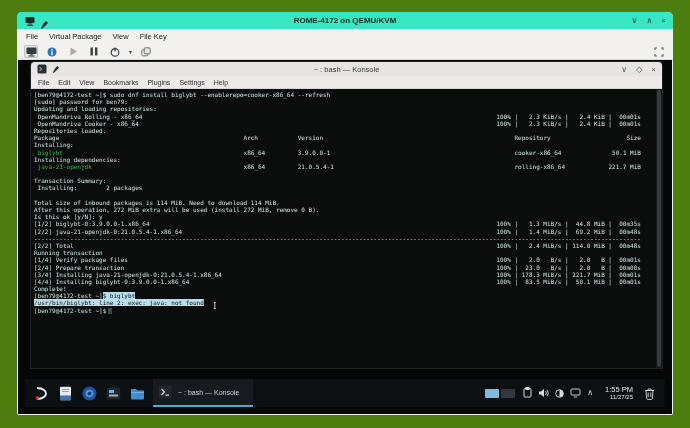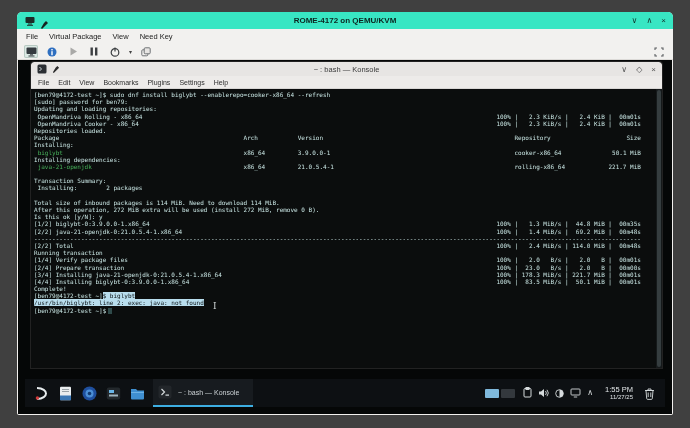--- a/index.html
+++ b/index.html
@@ -1,17 +1,17 @@
 <!DOCTYPE html>
 <html style="--t-bg: #0b0d0d; --t-fg: #c9e6e4; --t-green: #46b05a; --t-selbg: #b8dded; --t-selfg: #0d1519; --accent: #3daee2; --vm-titlebar: #38e6c3;"><head>
 <meta charset="utf-8">
 <style>
   html,body{margin:0;padding:0;background:#000;}
   *{box-sizing:border-box;}
-  .stage{position:relative;width:690px;height:428px;background:#404040;overflow:hidden;
+  .stage{position:relative;width:690px;height:428px;background:#4d7c0f;overflow:hidden;
          font-family:"Liberation Sans",sans-serif;}
   
   .vm-window{position:absolute;left:17px;top:12px;width:656px;height:403px;
              background:#f2f1ef;border-radius:5px 5px 2px 2px;}
   .vm-titlebar{position:relative;height:17px;background:var(--vm-titlebar,#38e6c3);
                border-radius:5px 5px 0 0;display:flex;align-items:center;padding:0 7px;gap:5px;}
   .vm-title{position:absolute;left:0;right:0;text-align:center;font-size:8px;font-weight:bold;color:#0c241f;}
   .winctls{margin-left:auto;display:flex;gap:9px;z-index:2;}
   .winctl{font-size:8px;line-height:17px;color:#11342c;cursor:default;}
   .k-titlebar .winctl{color:#555;}
@@ -85,21 +85,21 @@
         <span class="winctl">∨</span>
         <span class="winctl">∧</span>
         <span class="winctl">×</span>
       </span>
     </div>
 
     <div class="vm-menubar">
       <span>File</span>
       <span>Virtual Package</span>
       <span>View</span>
-      <span>Need Key</span>
+      <span>File Key</span>
     </div>
 
     <div class="vm-toolbar">
       <span class="tb-btn active">
         <svg width="11" height="11" viewBox="0 0 11 11">
             <rect x="0.5" y="1.5" width="10" height="6.5" rx="1" fill="#343a3f"></rect>
             <rect x="4" y="8.3" width="3" height="1" fill="#343a3f"></rect>
             <rect x="2.5" y="9.5" width="6" height="1" fill="#343a3f"></rect>
           </svg>
       </span>

